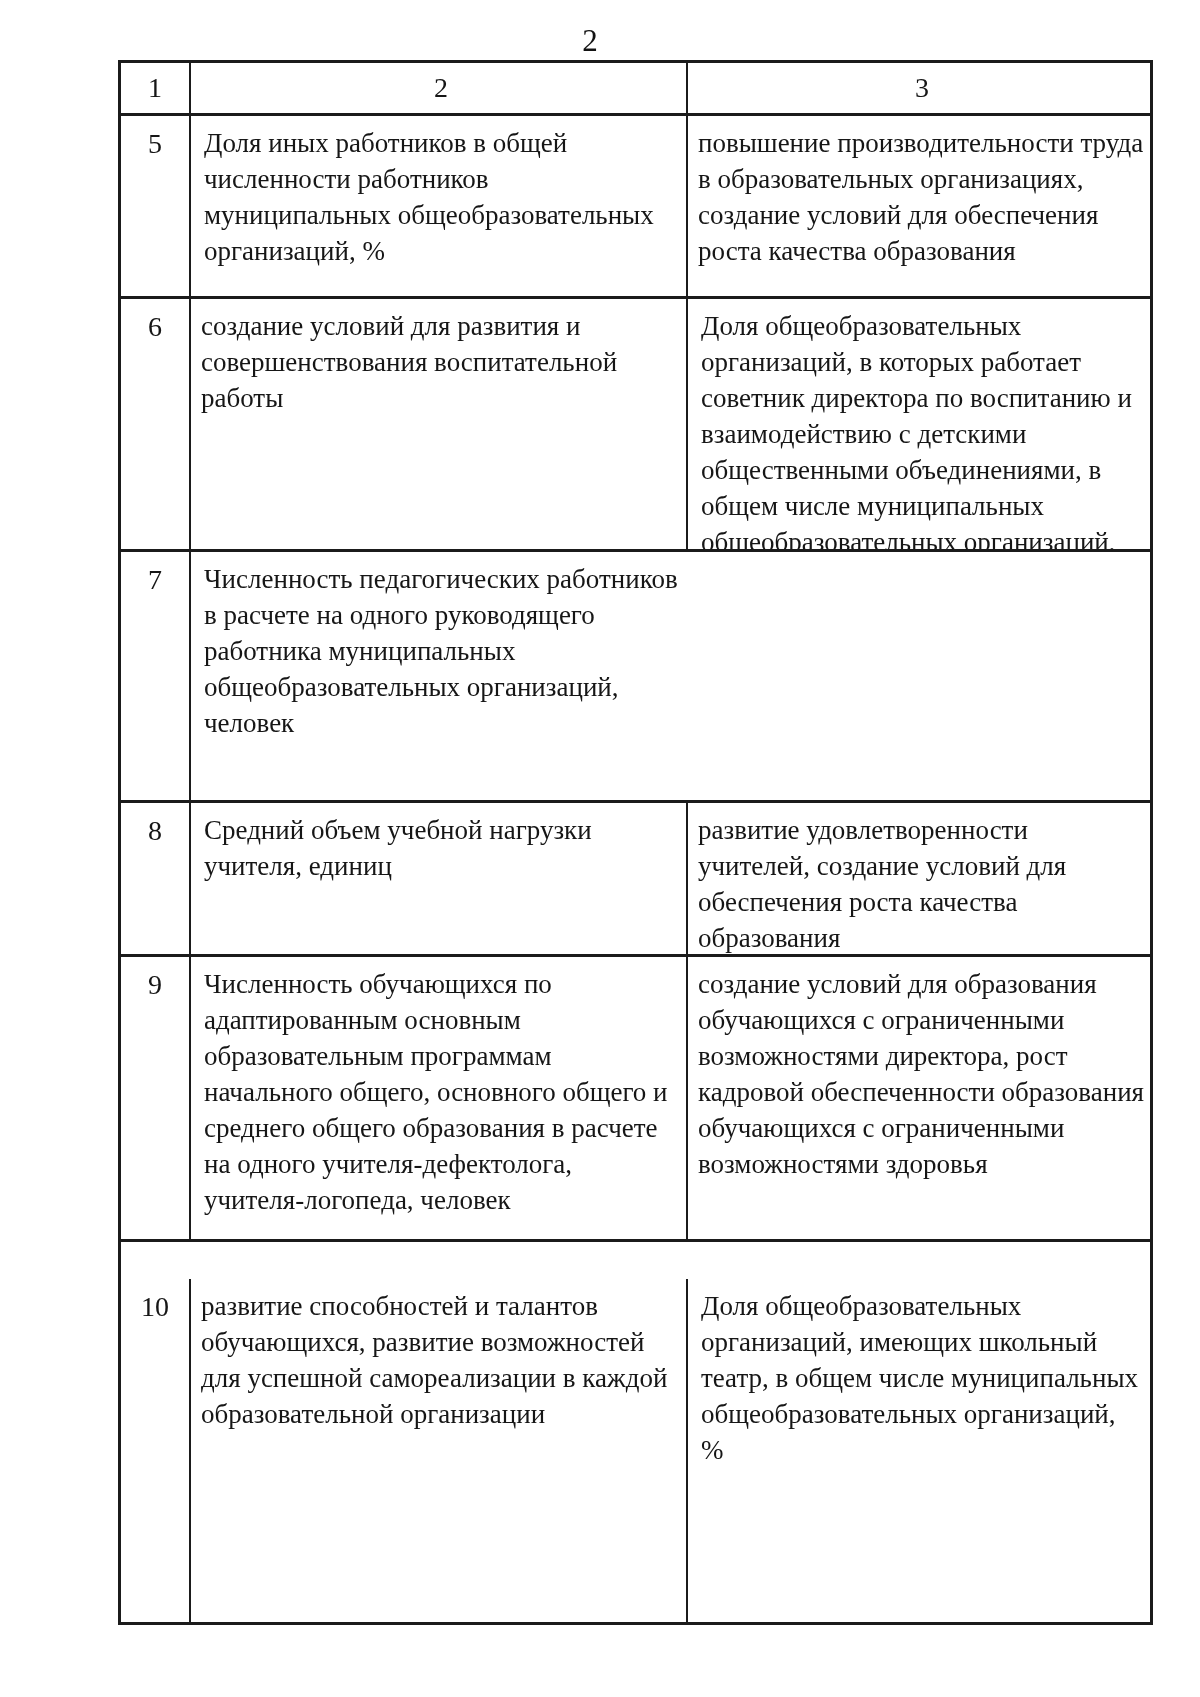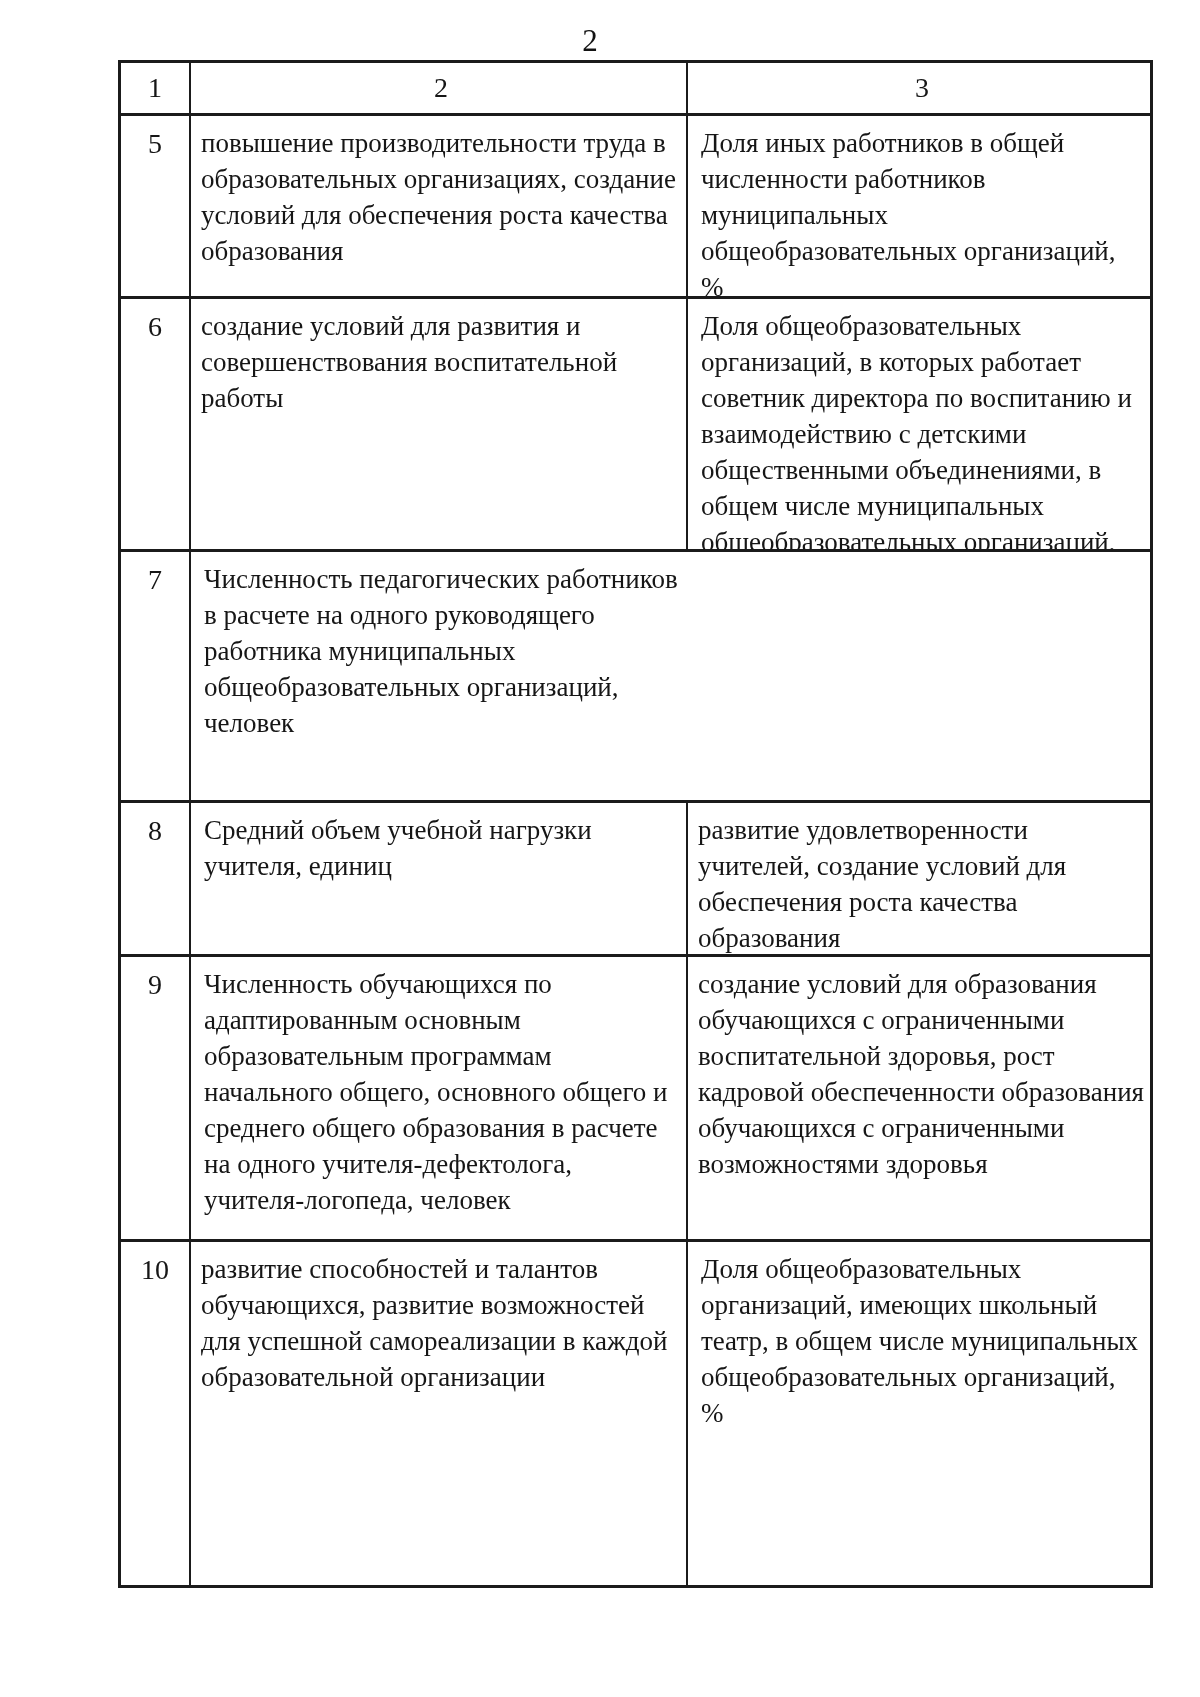--- a/index.html
+++ b/index.html
@@ -34,21 +34,21 @@
     box-sizing: border-box;
     border: 3px solid #1b1b1b;
     background: #ffffff;
   }
   .row {
     display: grid;
     grid-template-columns: 70px 497px 1fr;
     box-sizing: border-box;
     border-bottom: 3px solid #1b1b1b;
   }
-  .row:last-child { border-bottom: none; }
+  .row:last-child { border-bottom: none; margin-top: 37px; }
   .cell {
     box-sizing: border-box;
     border-right: 2px solid #1b1b1b;
     font-size: 27px;
     line-height: 36px;
     overflow: hidden;
   }
   .cell:last-child { border-right: none; }
   .header-row { height: 53px; }
   .header-row .cell {
@@ -84,22 +84,22 @@
 <div class="doc-table">
 
   <div class="row header-row">
     <div class="cell num-cell">1</div>
     <div class="cell ind-cell">2</div>
     <div class="cell res-cell">3</div>
   </div>
 
   <div class="row r5">
     <div class="cell num-cell">5</div>
+    <div class="cell ind-cell">Доля иных работников в общей численности работников муниципальных общеобразовательных организаций, %</div>
     <div class="cell res-cell">повышение производительности труда в образовательных организациях, создание условий для обеспечения роста качества образования</div>
-    <div class="cell ind-cell">Доля иных работников в общей численности работников муниципальных общеобразовательных организаций, %</div>
   </div>
 
   <div class="row r6">
     <div class="cell num-cell">6</div>
     <div class="cell res-cell">создание условий для развития и совершенствования воспитательной работы</div>
     <div class="cell ind-cell">Доля общеобразовательных организаций, в которых работает советник директора по воспитанию и взаимодействию с детскими общественными объединениями, в общем числе муниципальных общеобразовательных организаций, %</div>
   </div>
 
   <div class="row r7">
     <div class="cell num-cell">7</div>
@@ -108,21 +108,21 @@
 
   <div class="row r8">
     <div class="cell num-cell">8</div>
     <div class="cell ind-cell">Средний объем учебной нагрузки учителя, единиц</div>
     <div class="cell res-cell">развитие удовлетворенности учителей, создание условий для обеспечения роста качества образования</div>
   </div>
 
   <div class="row r9">
     <div class="cell num-cell">9</div>
     <div class="cell ind-cell">Численность обучающихся по адаптированным основным образовательным программам начального общего, основного общего и среднего общего образования в расчете на одного учителя-дефектолога, учителя-логопеда, человек</div>
-    <div class="cell res-cell">создание условий для образования обучающихся с ограниченными воспитательной здоровья, рост кадровой обеспеченности образования обучающихся с ограниченными возможностями здоровья</div>
+    <div class="cell res-cell">создание условий для образования обучающихся с ограниченными возможностями директора, рост кадровой обеспеченности образования обучающихся с ограниченными возможностями здоровья</div>
   </div>
 
   <div class="row r10">
     <div class="cell num-cell">10</div>
     <div class="cell res-cell">развитие способностей и талантов обучающихся, развитие возможностей для успешной самореализации в каждой образовательной организации</div>
     <div class="cell ind-cell">Доля общеобразовательных организаций, имеющих школьный театр, в общем числе муниципальных общеобразовательных организаций, %</div>
   </div>
 
 </div>
 

